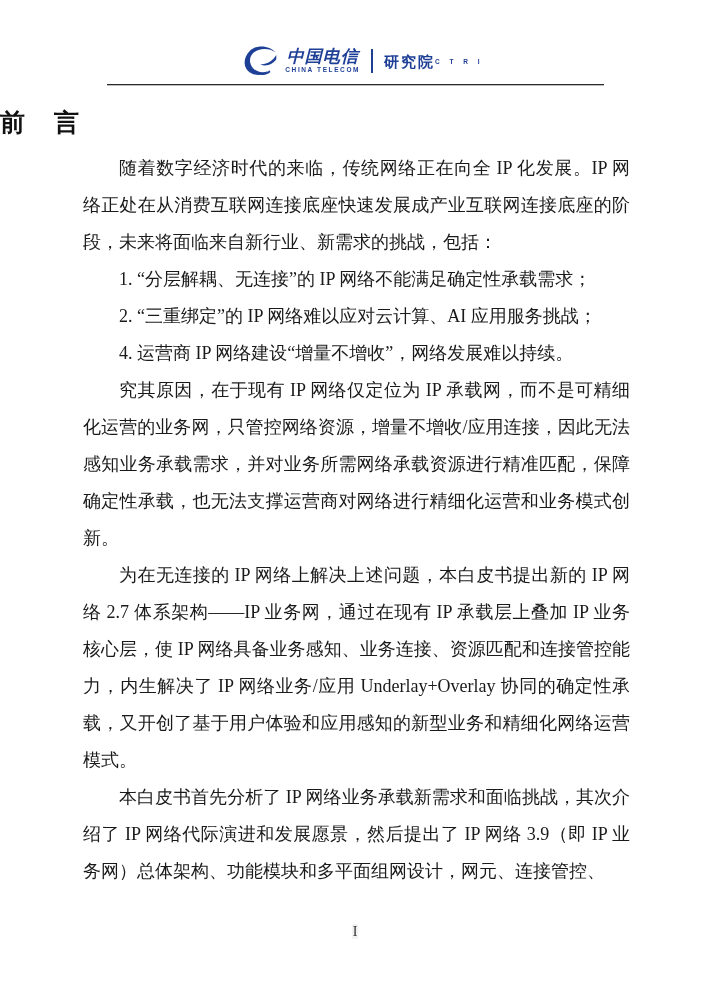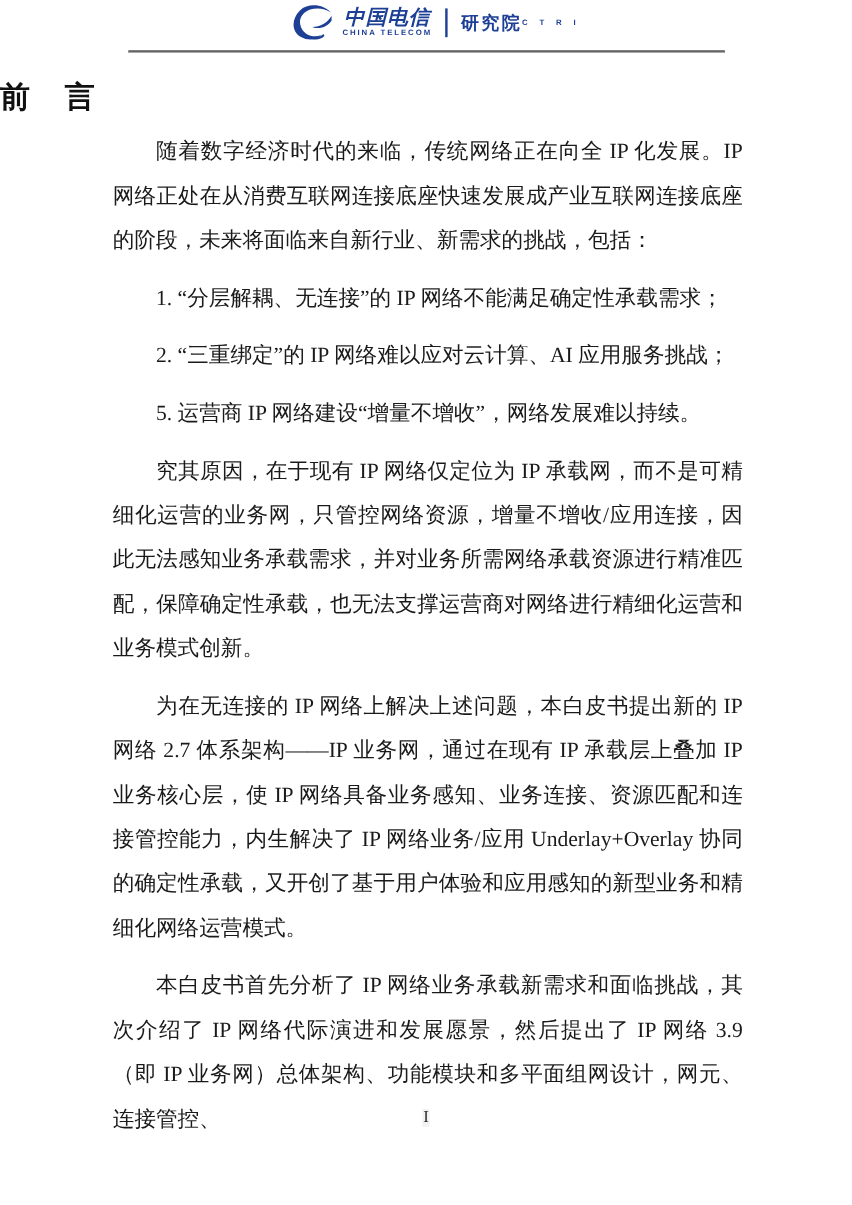--- a/index.html
+++ b/index.html
@@ -10,21 +10,21 @@
     width: 710px;
     height: 1004px;
     margin: 0 auto;
     background: #ffffff;
     overflow: hidden;
     font-family: "Liberation Serif", "DejaVu Serif", serif;
     color: var(--ink);
   }
 
   
-  .hdr { }
+  .hdr { padding-top: 42px; }
   .logo-row {
     display: flex;
     justify-content: center;
     align-items: center;
     gap: 7px;
     height: 38px;
     margin-left: 18px; 
   }
   .logo-mark svg { display: block; }
   .brand-col { display: flex; flex-direction: column; align-items: center; line-height: 1; }
@@ -84,21 +84,21 @@
     letter-spacing: 2px;
   }
 
   
   .doc-body {
     margin: 11px 80px 0 83px;
     font-size: 18px;
     line-height: 37px;
     text-align: justify;
   }
-  .para { text-indent: 2em; margin: 11px; }
+  .para { text-indent: 2em; margin: 0; }
   .para.list { text-indent: 2em; }
 
   
   .footer {
     position: absolute;
     left: 0; right: 0;
     bottom: 64px;
     text-align: center;
     font-size: 14px;
     color: #333;
@@ -131,21 +131,21 @@
     </div>
     <div class="header-rule"></div>
   </header>
 
   <h1 class="doc-title">前　言</h1>
 
   <main class="doc-body">
     <p class="para body">随着数字经济时代的来临，传统网络正在向全 IP 化发展。IP 网络正处在从消费互联网连接底座快速发展成产业互联网连接底座的阶段，未来将面临来自新行业、新需求的挑战，包括：</p>
     <p class="para list">1. “分层解耦、无连接”的 IP 网络不能满足确定性承载需求；</p>
     <p class="para list">2. “三重绑定”的 IP 网络难以应对云计算、AI 应用服务挑战；</p>
-    <p class="para list">5. 运营商 IP 网络建设“增量不增收”，网络发展难以持续。</p>
+    <p class="para list">4. 运营商 IP 网络建设“增量不增收”，网络发展难以持续。</p>
     <p class="para body">究其原因，在于现有 IP 网络仅定位为 IP 承载网，而不是可精细化运营的业务网，只管控网络资源，增量不增收/应用连接，因此无法感知业务承载需求，并对业务所需网络承载资源进行精准匹配，保障确定性承载，也无法支撑运营商对网络进行精细化运营和业务模式创新。</p>
     <p class="para body">为在无连接的 IP 网络上解决上述问题，本白皮书提出新的 IP 网络 2.7 体系架构——IP 业务网，通过在现有 IP 承载层上叠加 IP 业务核心层，使 IP 网络具备业务感知、业务连接、资源匹配和连接管控能力，内生解决了 IP 网络业务/应用 Underlay+Overlay 协同的确定性承载，又开创了基于用户体验和应用感知的新型业务和精细化网络运营模式。</p>
     <p class="para body">本白皮书首先分析了 IP 网络业务承载新需求和面临挑战，其次介绍了 IP 网络代际演进和发展愿景，然后提出了 IP 网络 3.9（即 IP 业务网）总体架构、功能模块和多平面组网设计，网元、连接管控、</p>
   </main>
 
   <footer class="footer">
     <span class="pgnum">I</span>
   </footer>
 
 </div>

